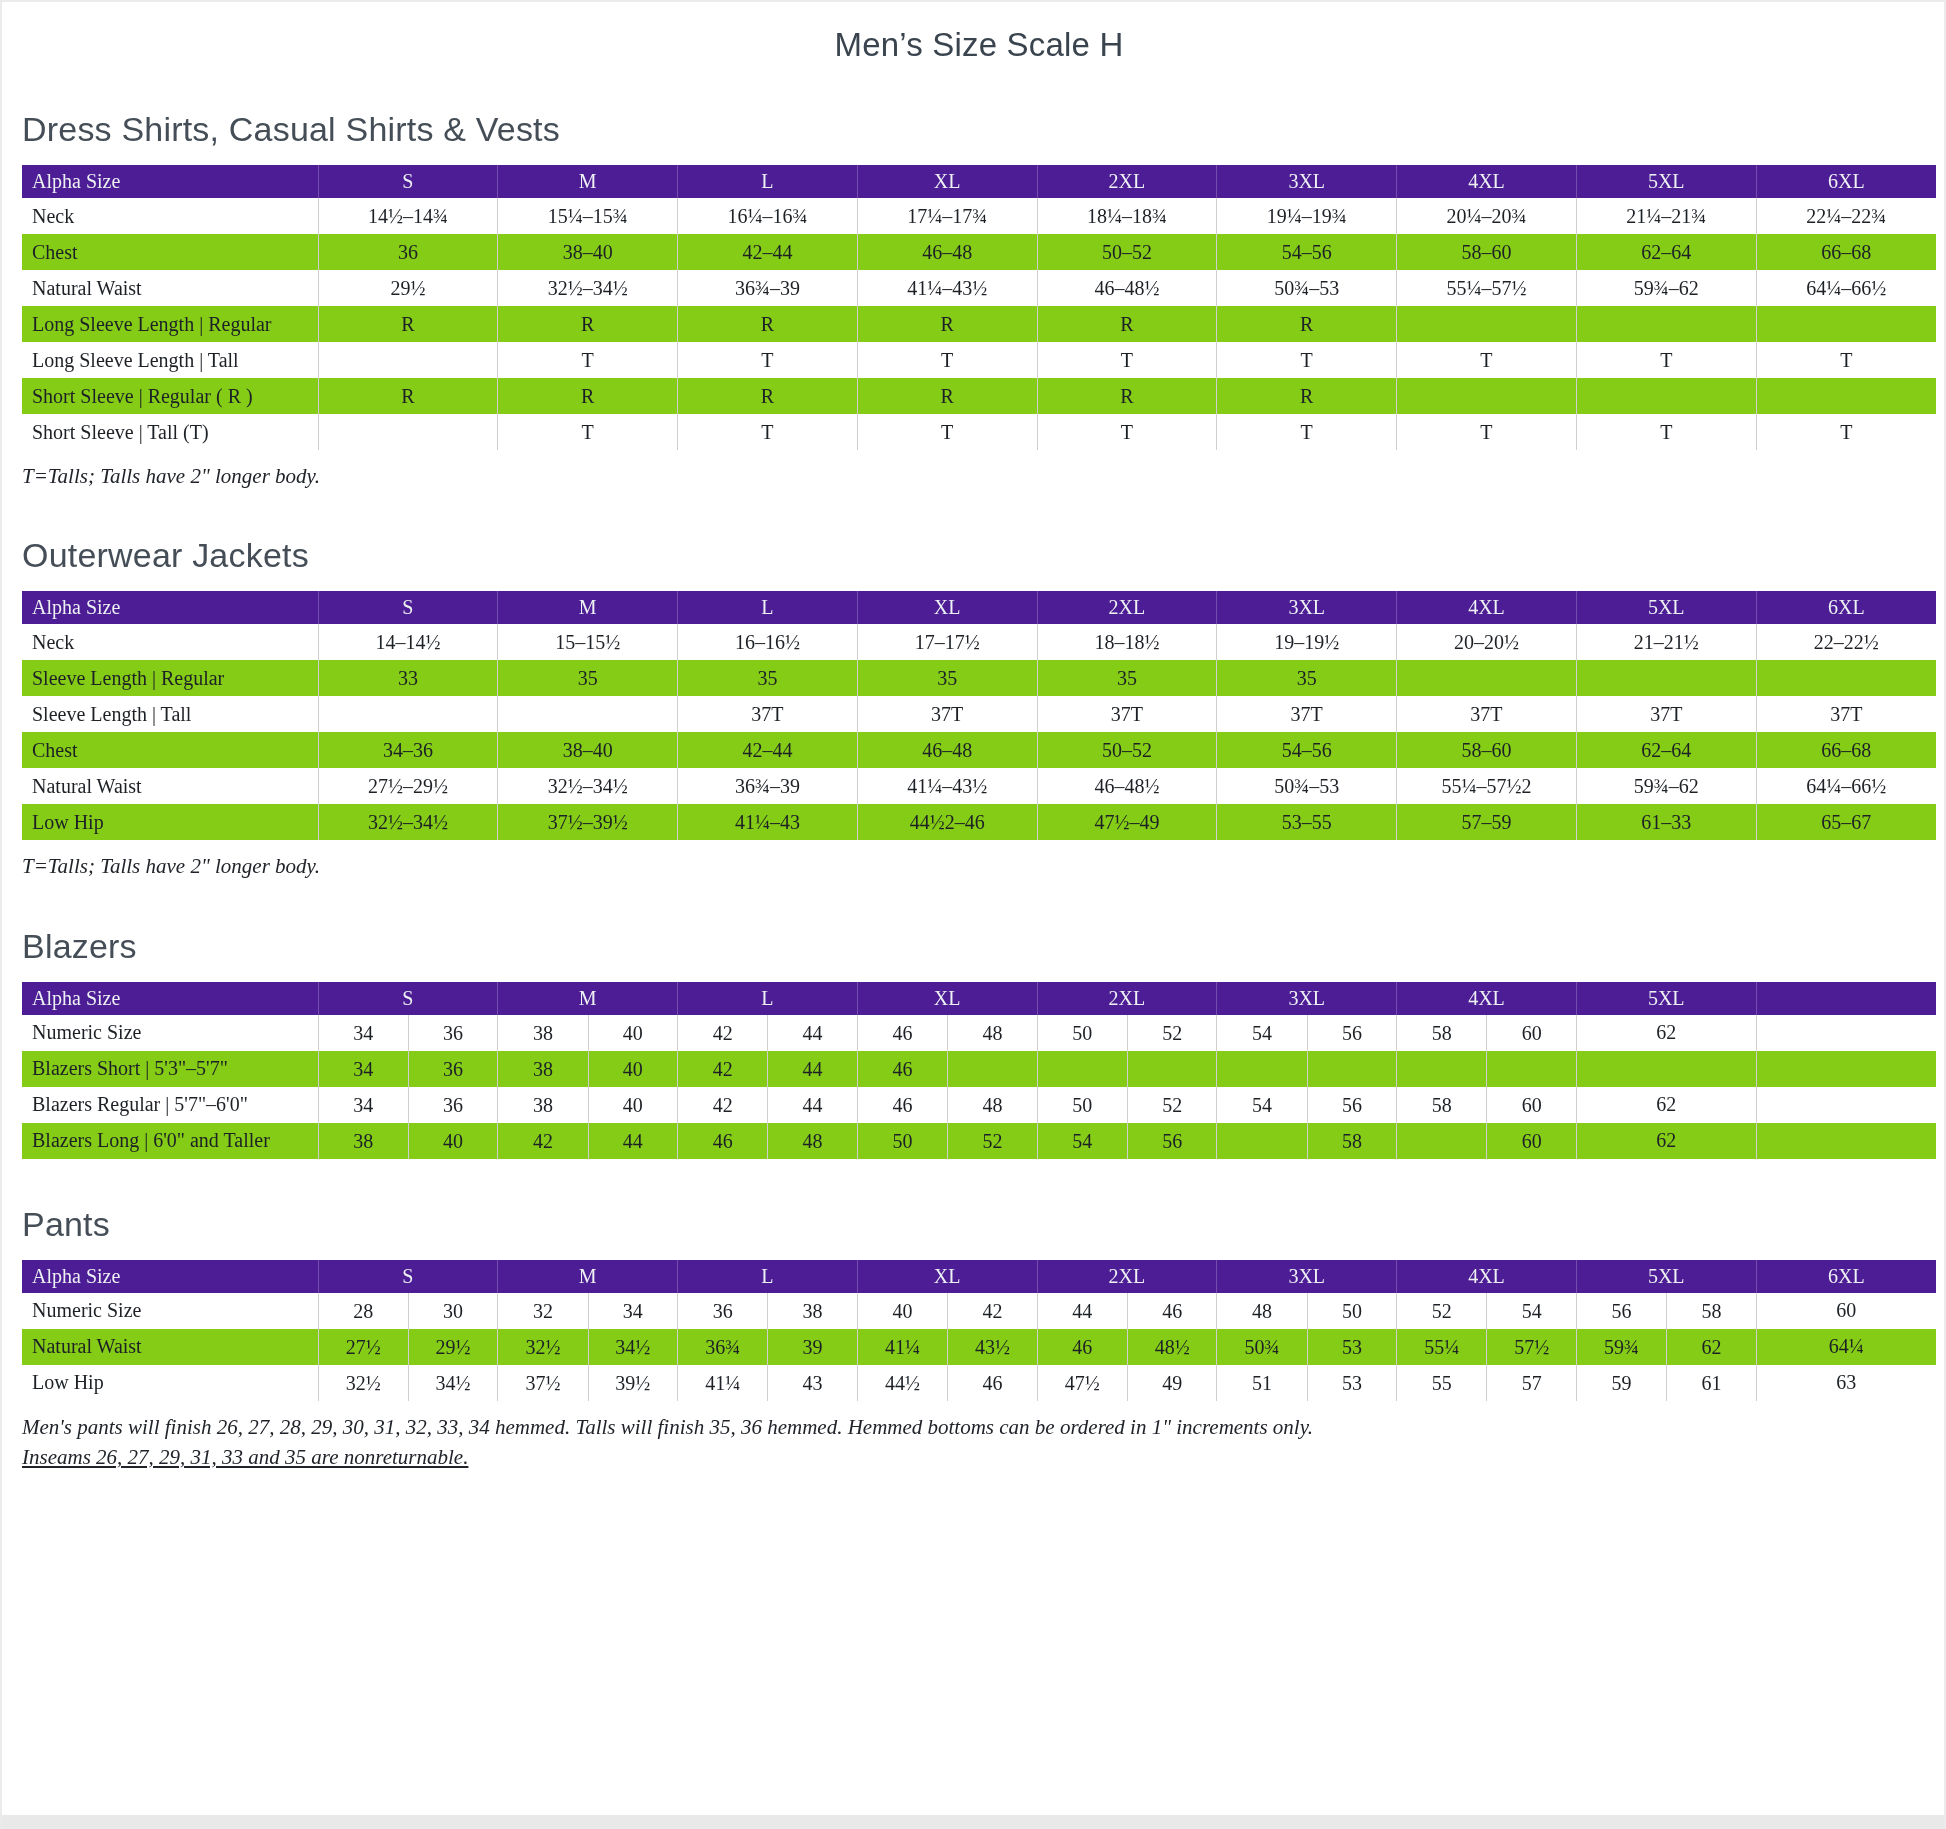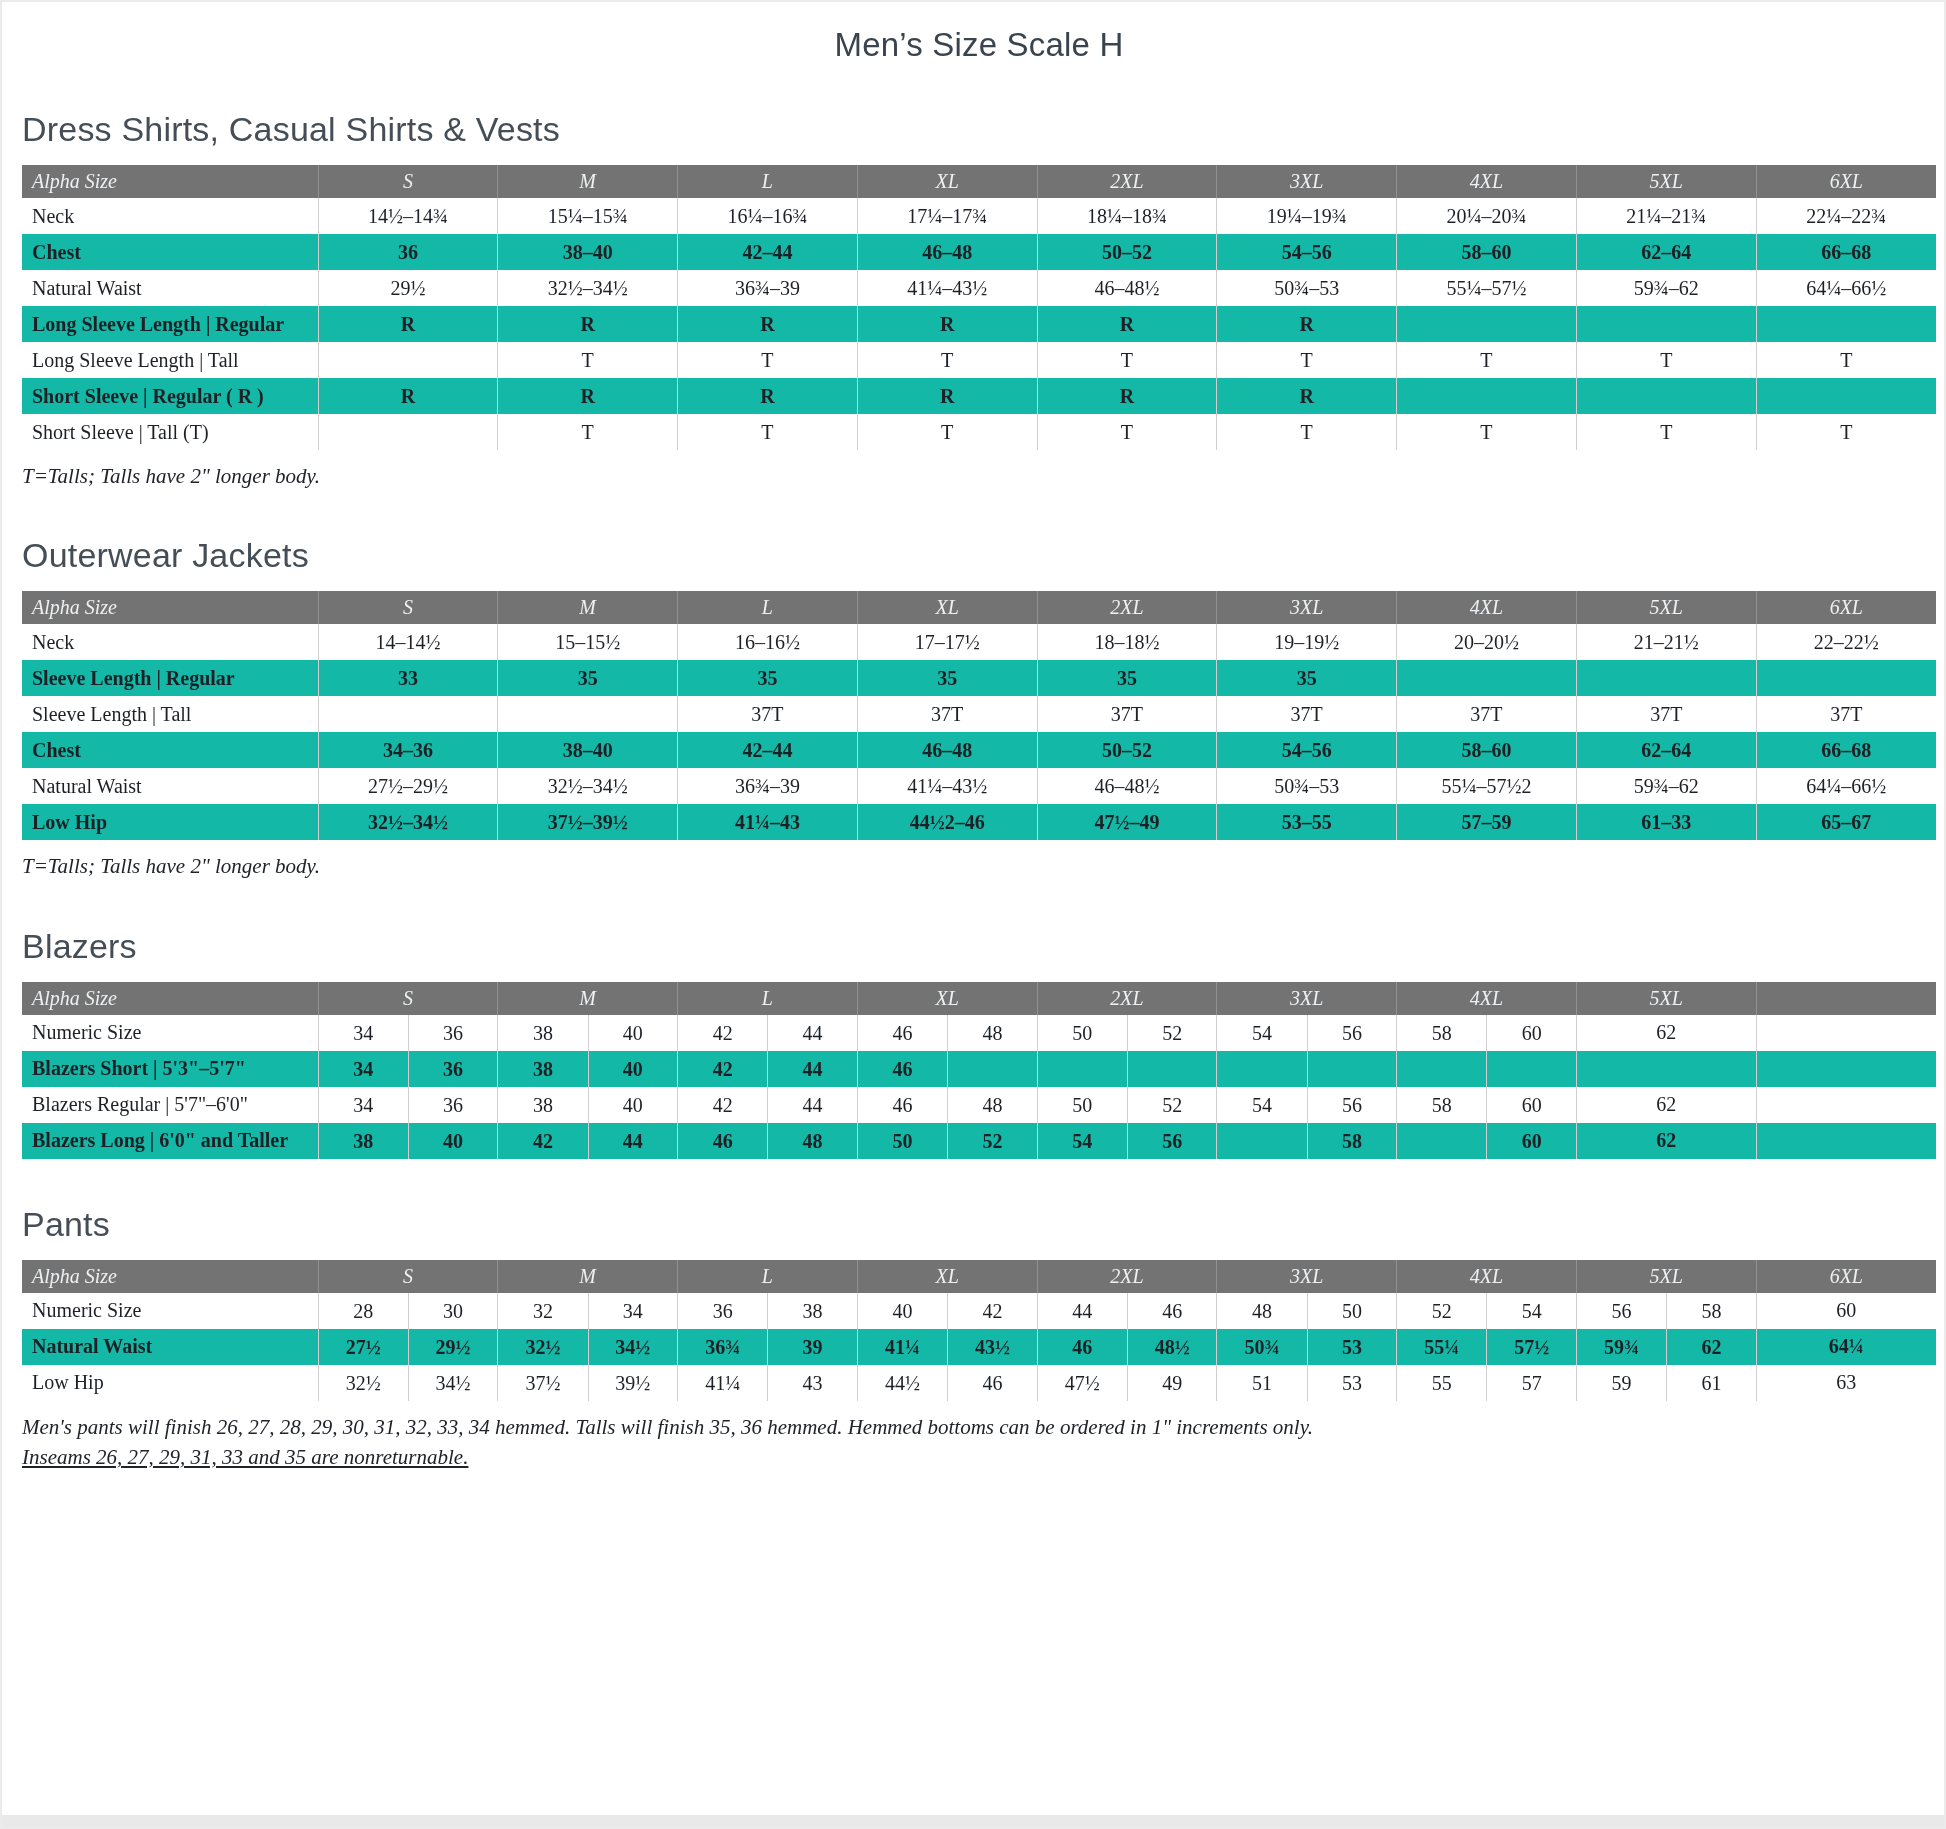--- a/index.html
+++ b/index.html
@@ -35,33 +35,32 @@
     letter-spacing:0.2px;
   }
   table.size-table {
     width:100%;
     border-collapse:collapse;
     table-layout:fixed;
     font-size:20px;
   }
   col.col-label { width:296px; }
   thead th {
-    background:#737373;
+    background:#4c1d95;
     color:#eef1f3;
     font-weight:400;
     height:33px;
     font-size:20px;
     text-align:center;
     vertical-align:middle;
-    font-style:italic;
   }
   thead th.label-col { text-align:left; padding-left:10px; }
   thead th + th { border-left:1px solid rgba(255,255,255,0.22); }
   tbody tr { background:#ffffff; }
-  tbody tr.striped { background:#14b8a6;font-weight:bold; }
+  tbody tr.striped { background:#84cc16; }
   tbody td {
     height:36px;
     text-align:center;
     vertical-align:middle;
     border-left:1px solid #cfcfcf;
     padding:0;
   }
   tbody td.row-label {
     text-align:left;
     padding-left:10px;

